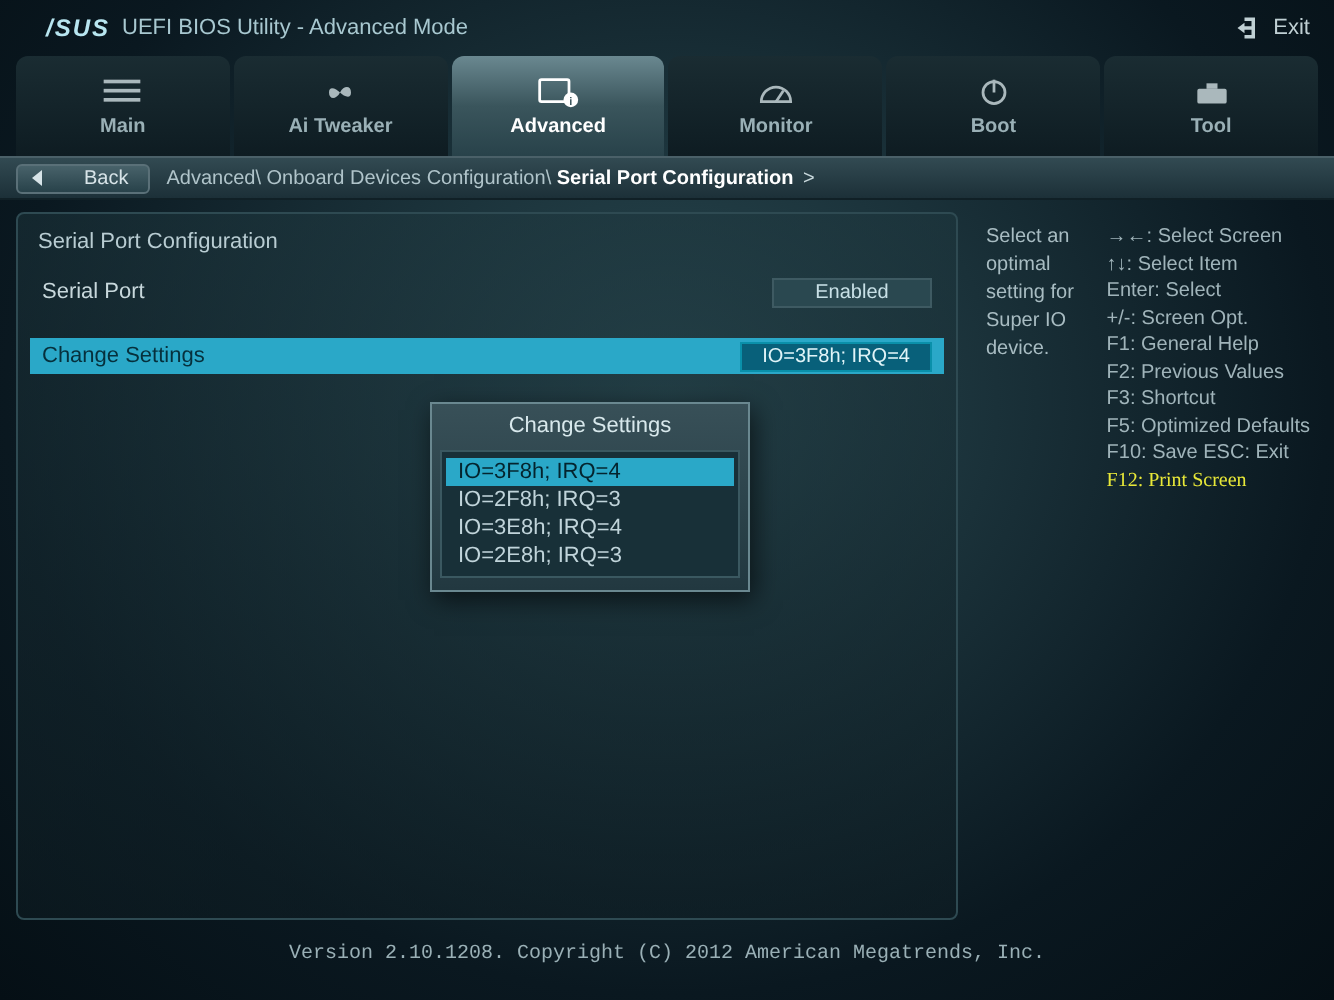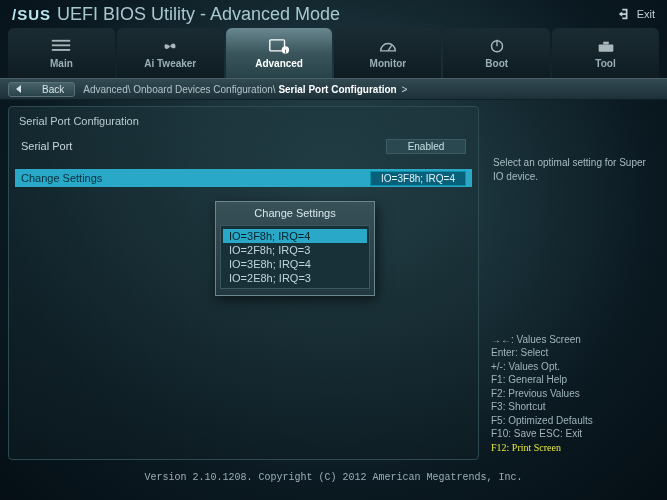--- a/index.html
+++ b/index.html
@@ -13,22 +13,22 @@
     position: relative;
   }
   .header {
     display: flex; align-items: center;
     padding: 4px 12px 2px 12px;
     height: 26px;
   }
   .logo {
     display:flex; align-items:center; gap:6px;
   }
-  .logo-mark { font-weight:bold; font-size:15px; color:#b8e6f0; letter-spacing:1px; }
-  .logo-text { font-size:18px; color:#a8c8d0; }
+  .logo-mark { font-weight:bold; font-style:italic; font-size:12px; color:#b8e6f0; letter-spacing:1px;margin-left:11px; }
+  .logo-text { font-size:11px; color:#a8c8d0; }
   .exit {
     margin-left:auto; display:flex; align-items:center; gap:6px;
     color:#c0d0d4; cursor:pointer;
   }
   .exit-icon { width:14px; height:14px; }
 
   .tabbar {
     display:flex; gap:2px; padding: 2px 8px 0 8px;
     height:52px;
     font-weight:bold;
@@ -73,21 +73,21 @@
   }
   .panel-left {
     flex:1;
     background: linear-gradient(to bottom, rgba(30,55,62,0.5), rgba(15,30,36,0.5));
     border:1px solid #2e4a52; border-radius:4px;
     padding:8px 6px;
     position:relative;
   }
   .panel-right {
     width:172px;
-    display:flex; flex-direction:column; gap:0;margin-top:44px;
+    display:flex; flex-direction:row; gap:0;
   }
   .help-box {
     flex:1;
     padding:6px 6px;
     font-size:10px; color:#a8bcc2;
     line-height:1.4;
   }
   .keys-box {
     padding:6px 4px;
     font-size:10px; color:#a0b4ba;
@@ -258,23 +258,24 @@
         <div class="popup-item">IO=2F8h; IRQ=3</div>
         <div class="popup-item">IO=3E8h; IRQ=4</div>
         <div class="popup-item">IO=2E8h; IRQ=3</div>
       </div>
     </div>
   </div>
 
   <div class="panel-right">
     <div class="help-box">Select an optimal setting for Super IO device.</div>
     <div class="keys-box">
-      <div>→←: Values Screen</div>
+      <div>→←: Select Screen</div>
+      <div>↑↓: Select Item</div>
       <div>Enter: Select</div>
-      <div>+/-: Values Opt.</div>
+      <div>+/-: Screen Opt.</div>
       <div>F1: General Help</div>
       <div>F2: Previous Values</div>
       <div>F3: Shortcut</div>
       <div>F5: Optimized Defaults</div>
       <div>F10: Save   ESC: Exit</div>
       <div class="yellow">F12: Print Screen</div>
     </div>
   </div>
 </div>
 

